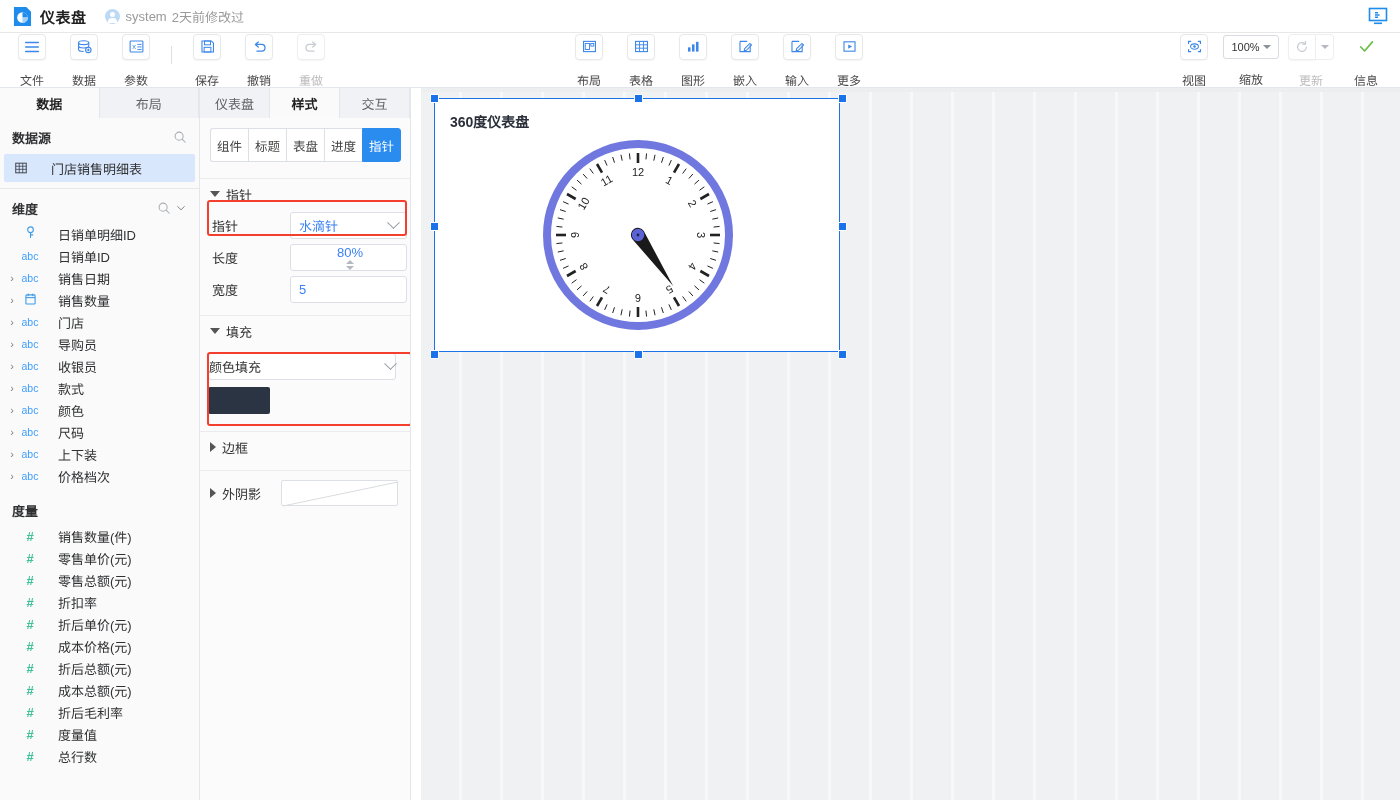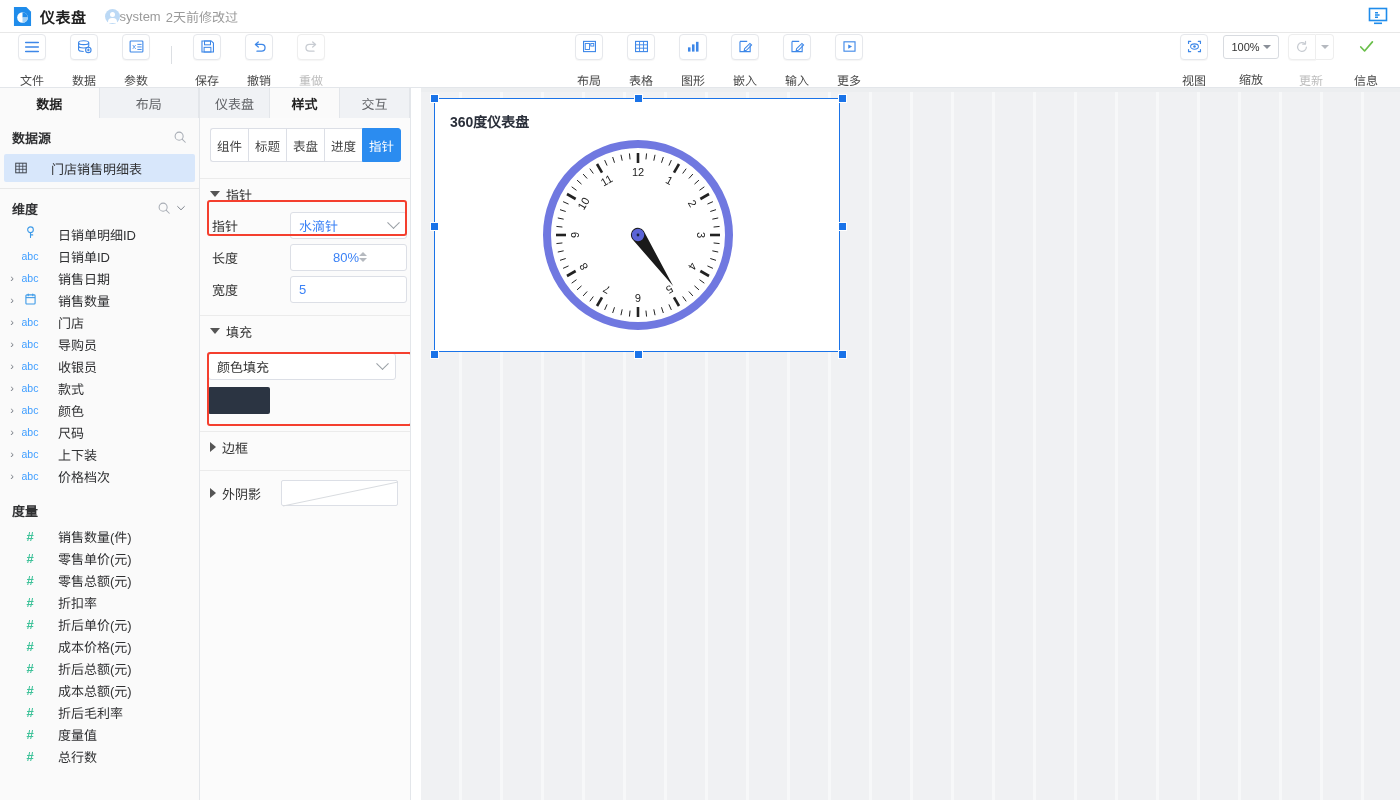--- a/index.html
+++ b/index.html
@@ -27,21 +27,21 @@
     background: #bcd9f5; position: relative; flex: none;
   }
   .tb-avatar::before {
     content: ""; position: absolute; left: 5px; top: 3px;
     width: 5px; height: 5px; border-radius: 50%; background: #fff;
   }
   .tb-avatar::after {
     content: ""; position: absolute; left: 3px; top: 9px;
     width: 9px; height: 5px; border-radius: 4px 4px 0 0; background: #fff;
   }
-  .tb-meta { font-size: 13px; color: #9a9a9a; }
+  .tb-meta { margin-left: 6px; font-size: 13px; color: #9a9a9a; }
   .tb-right { margin-left: auto; margin-right: 8px; display: flex; align-items: center; }
   .present-icon { width: 28px; height: 24px; display: block; }
 
   
   .toolbar {
     position: absolute; top: 33px; left: 0; width: 1400px; height: 55px;
     background: #fff; border-bottom: 1px solid #e3e6ea;
     display: flex; align-items: center;
   }
   .tool {
@@ -141,38 +141,38 @@
   .tri-right { width: 0; height: 0; border-top: 5px solid transparent;
                border-bottom: 5px solid transparent; border-left: 6px solid #555; }
   .row { display: flex; align-items: center; height: 32px; padding-left: 12px; }
   .row .rlabel { width: 78px; font-size: 13px; color: #333; }
   .ctrl {
     height: 27px; border: 1px solid #dcdfe6; border-radius: 3px; background: #fff;
     display: flex; align-items: center; padding: 0 8px; font-size: 13px; color: #3b82f6;
     cursor: pointer;
   }
   .ctrl.select { width: 117px; justify-content: space-between; }
-  .ctrl.spin { width: 117px; justify-content: center; padding-right: 5px; }
+  .ctrl.spin { width: 117px; justify-content: flex-end; padding-right: 5px; flex-direction: column; }
   .ctrl.plain { width: 117px; }
   .chev {
     width: 9px; height: 9px; border-right: 1.6px solid #9aa0a6;
     border-bottom: 1.6px solid #9aa0a6; transform: rotate(45deg) translate(-2px,-2px);
   }
   .spin-arrows { display: flex; flex-direction: column; gap: 2px; }
   .spin-arrows i { display: block; width: 0; height: 0; border-left: 4px solid transparent;
                    border-right: 4px solid transparent; }
   .spin-arrows i.up { border-bottom: 4px solid #b5b9bf; }
   .spin-arrows i.dn { border-top: 4px solid #b5b9bf; }
   .hl-box { border: 2px solid #f43f2e; border-radius: 3px; }
   .hl-needle { position: absolute; left: 7px; top: 112px; width: 200px; height: 36px; }
   .hl-fill { position: absolute; left: 7px; top: 264px; width: 205px; height: 74px; }
   .fill-select {
     width: 188px; height: 27px; border: 1px solid #dcdfe6; border-radius: 3px;
     background: #fff; display: flex; align-items: center; justify-content: space-between;
-    padding: 0 8px; font-size: 13px; color: #333; margin: 7px 0 0 8px; cursor: pointer;
+    padding: 0 0; font-size: 13px; color: #333; margin: 7px 0 0 8px; cursor: pointer;
   }
   .fill-swatch {
     width: 62px; height: 27px; background: #2b3442; border-radius: 2px;
     margin: 7px 0 0 8px; cursor: pointer;
   }
   .shadow-preview {
     width: 117px; height: 26px; border: 1px solid #dcdfe6; background: #fff;
     border-radius: 2px; margin-left: 14px;
   }
 

